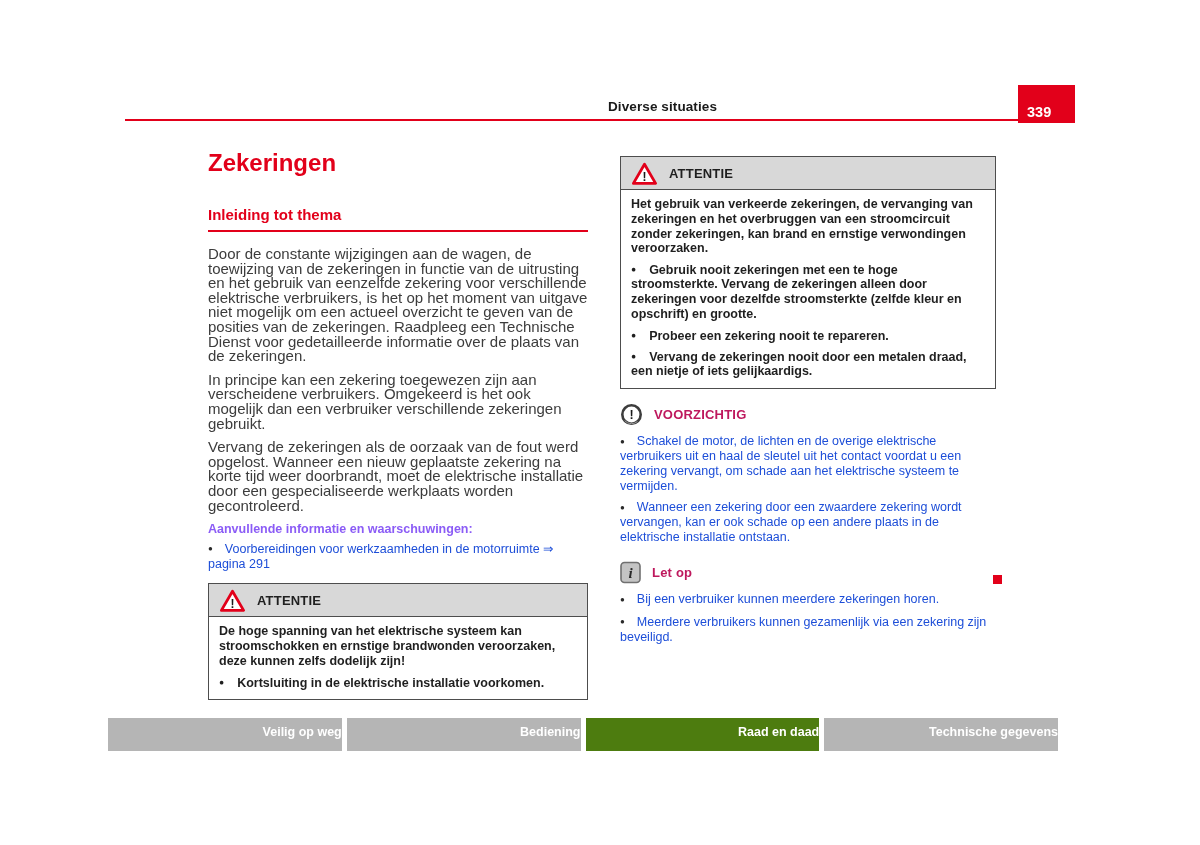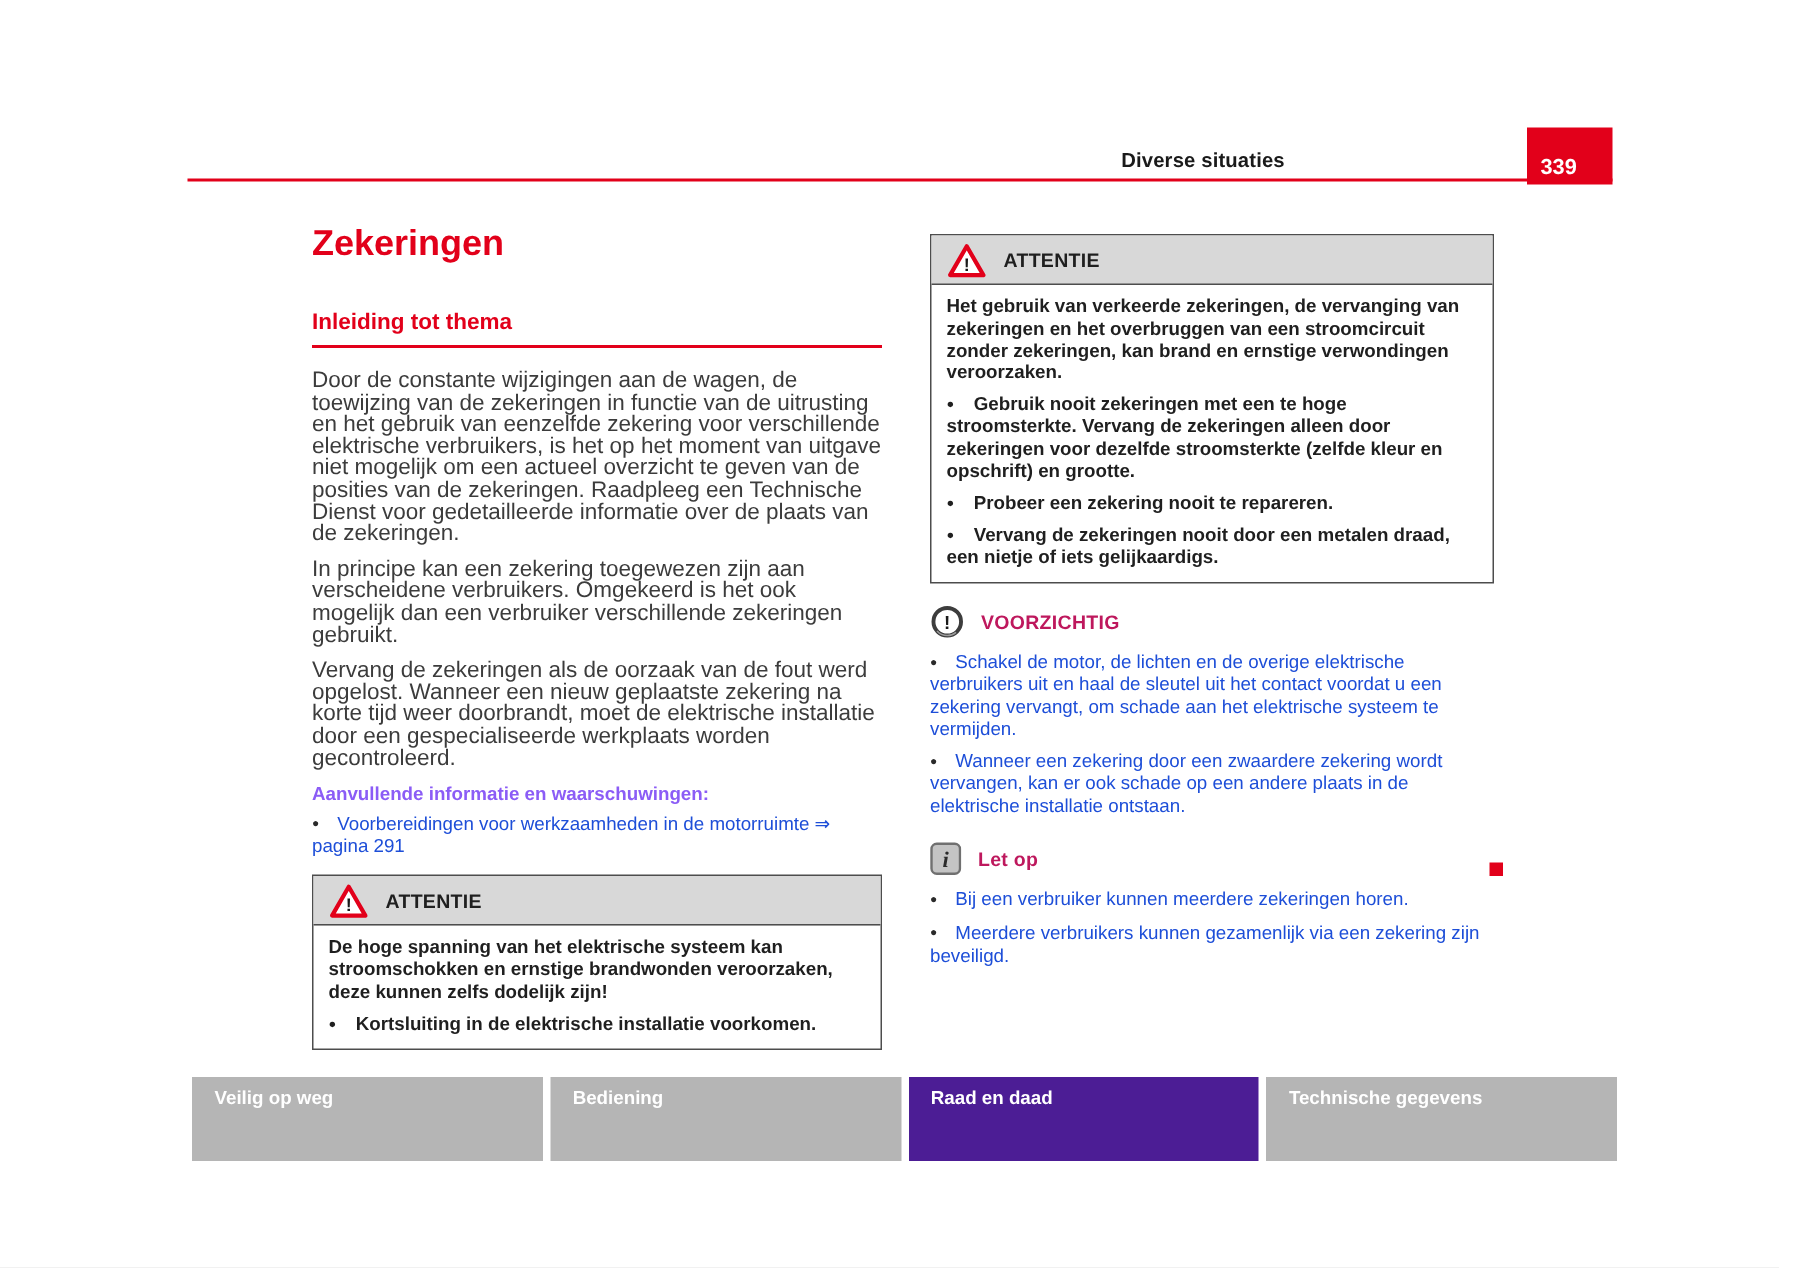--- a/index.html
+++ b/index.html
@@ -3,21 +3,21 @@
 <meta charset="utf-8">
 <style>
   * { margin:0; padding:0; box-sizing:border-box; }
   html,body { background:#e8e8e8; }
   .page {
     position:relative; width:1200px; height:845px; background:#ffffff;
     font-family:"Liberation Sans", sans-serif; margin:0 auto; overflow:hidden;
   }
   
   .header-title {
-    position:absolute; top:99px; left:608px; width:388px; text-align:center;
+    position:absolute; top:99px; left:608px; width:388px; text-align:left;
     font-size:13.5px; font-weight:bold; color:#1a1a1a; letter-spacing:.1px;
   }
   .header-rule { position:absolute; left:125px; top:119px; width:950px; height:2px; background:#e2001a; }
   .page-num-box {
     position:absolute; left:1018px; top:85px; width:57px; height:38px; background:#e2001a;
     display:flex; align-items:flex-end; padding:0 0 3px 9px;
   }
   .page-num-box span { color:#ffffff; font-weight:bold; font-size:14.5px; }
   
   .col-left  { position:absolute; left:208px; top:149px; width:380px; }
@@ -40,26 +40,26 @@
   .warnbox-label { font-size:13px; font-weight:bold; color:#1f1f1f; letter-spacing:.2px; }
   .warnbox-body { padding:7px 10px 9px; }
   .warnbox-body p { font-size:12.5px; line-height:14.8px; font-weight:bold; color:#1f1f1f; margin-bottom:6px; }
   .warnbox-body p:last-child { margin-bottom:0; }
   .warnbox-body p.wbullet::before { content:"●"; font-size:8.5px; margin-right:13px; vertical-align:1.5px; }
   
   .sect-header { display:flex; align-items:center; gap:11px; margin:14px 0 8px; }
   .sect-label { font-size:13px; font-weight:bold; color:#be185d; letter-spacing:.2px; }
   .sect-header.note-header { margin-top:17px; }
   
-  .footer { position:absolute; left:128px; top:718px; width:950px; height:56px; display:flex; gap:5px; }
+  .footer { position:absolute; left:108px; top:718px; width:950px; height:33px; display:flex; gap:5px;text-align:right; }
   .tab {
     flex:1; background:#b5b5b5; color:#ffffff; font-weight:bold; font-size:12.5px;
     padding:7px 0 0 15px; cursor:default;
   }
-  .tab.active { background:#4c1d95; }
+  .tab.active { background:#4d7c0f; }
   .end-marker { position:absolute; left:993px; top:575px; width:9px; height:9px; background:#e2001a; }
   .icon-svg { display:block; flex:0 0 auto; }
 </style>
 </head>
 <body>
 
 <div class="page">
 
   <div class="header-title">Diverse situaties</div>
   <div class="header-rule"></div>

